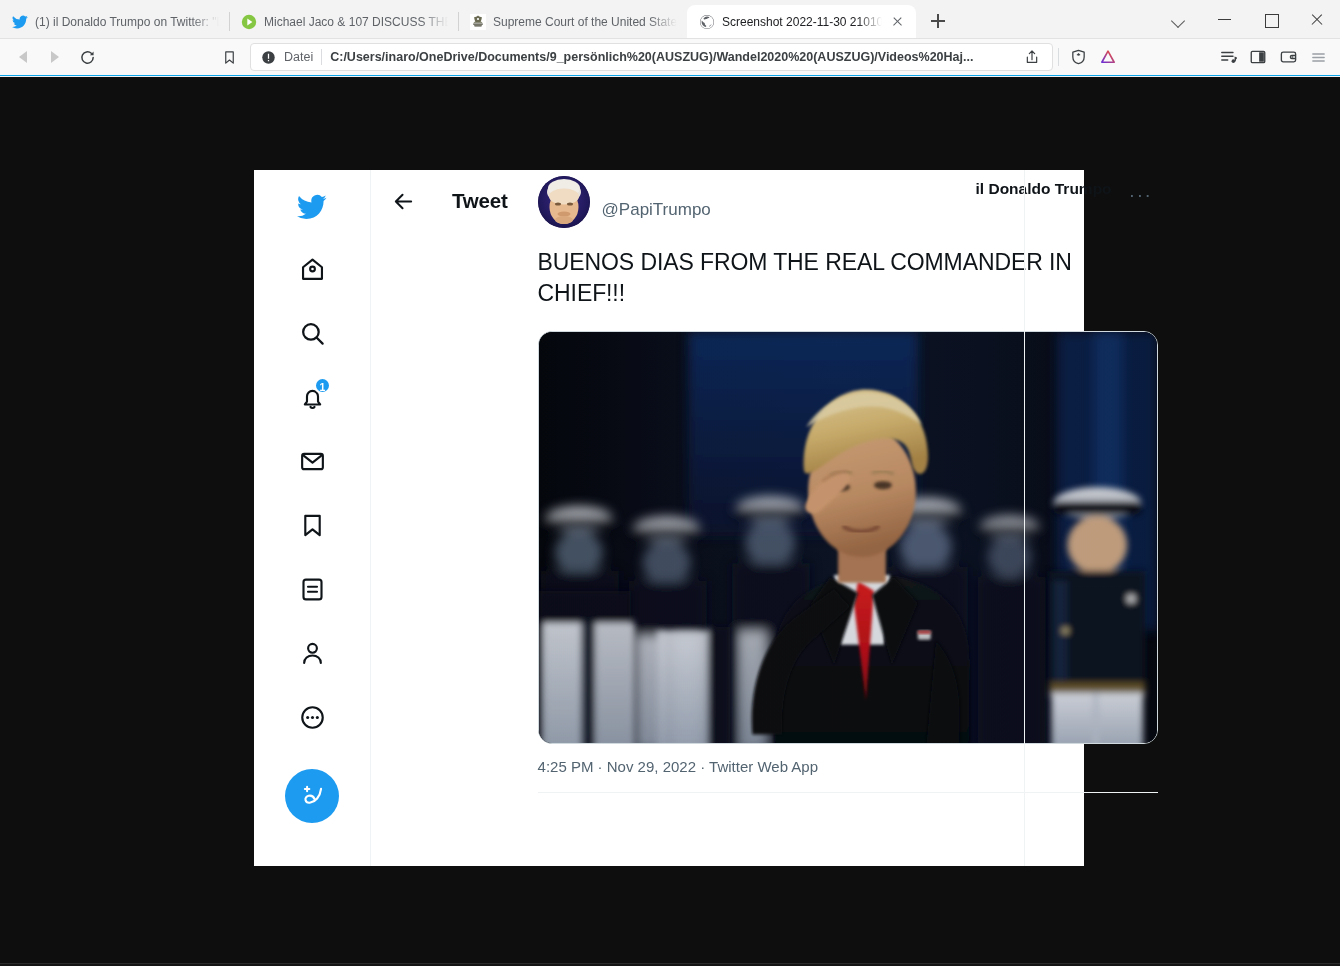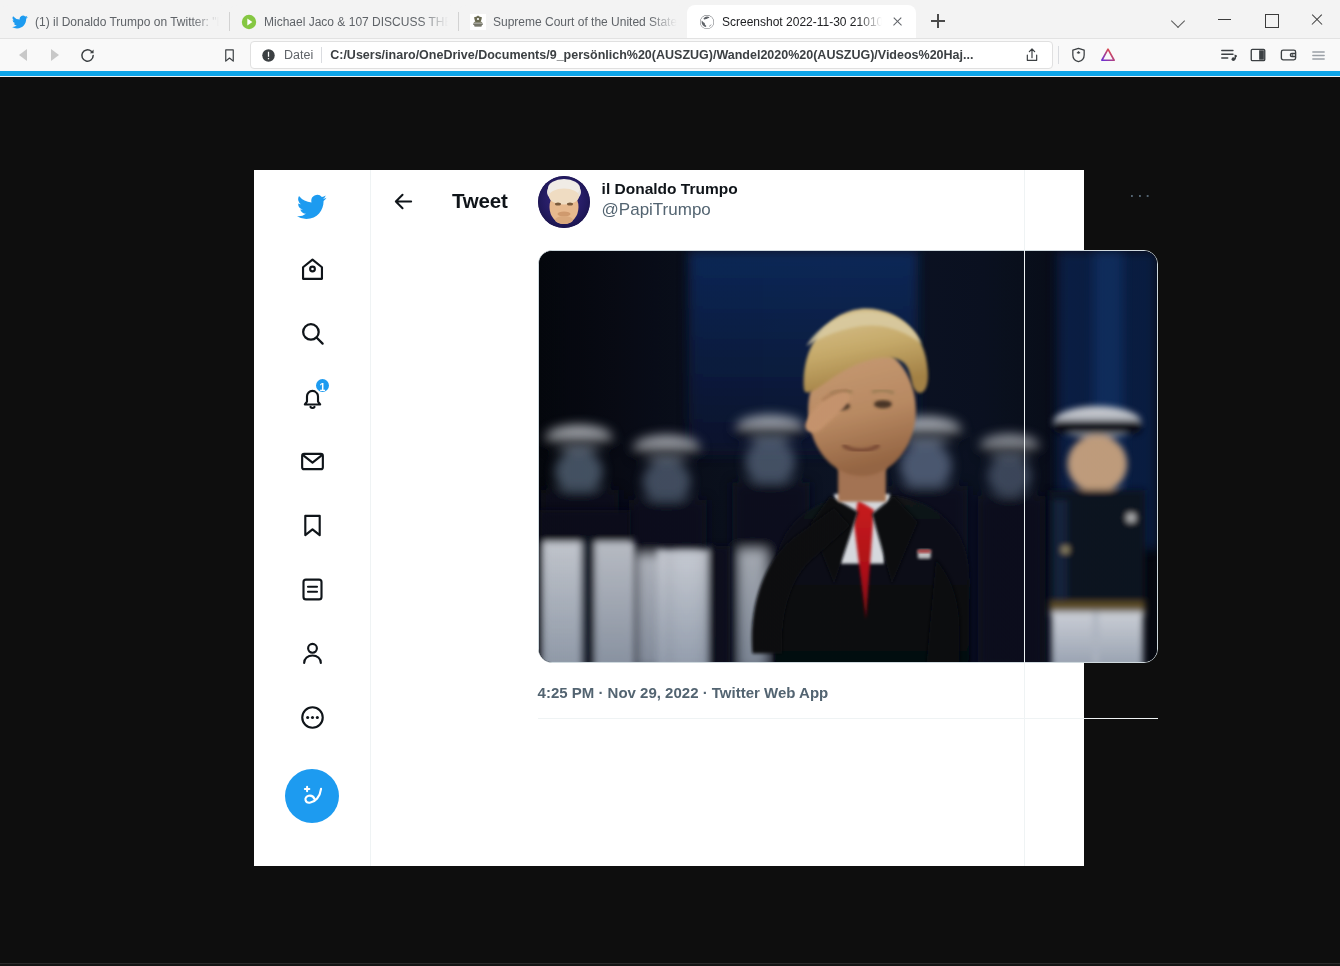--- a/index.html
+++ b/index.html
@@ -81,21 +81,21 @@
   }
   .wc-close::before, .wc-close::after {
     content: ""; position: absolute; left: 16px; top: 19px; width: 14px; height: 1.4px; background: #3c3c3c;
   }
   .wc-close::before { transform: rotate(45deg); }
   .wc-close::after  { transform: rotate(-45deg); }
 
   
   .toolbar {
     height: 37px; background: #f9f9f9; display: flex; align-items: center;
-    padding: 0 8px; gap: 2px; border-bottom: 5px solid #0ea5e9;
+    padding: 0 8px; gap: 2px; border-bottom: 1px solid #0ea5e9;
   }
   .navbtn { width: 30px; height: 30px; display: flex; align-items: center; justify-content: center; }
   .arrow-l, .arrow-r { width: 0; height: 0; border-top: 6px solid transparent; border-bottom: 6px solid transparent; }
   .arrow-l { border-right: 8px solid #c8c8c8; }
   .arrow-r { border-left: 8px solid #c8c8c8; }
 
   .urlbar {
     flex: 1; height: 28px; background: #ffffff; border: 1px solid #e0e0e0; border-radius: 4px;
     display: flex; align-items: center; padding: 0 6px 0 10px; gap: 8px; margin-left: 4px;
     overflow: hidden;
@@ -158,40 +158,40 @@
 
   .tw-body { padding: 0 20px 0 14px; }
 
   .author-row { display: flex; align-items: flex-start; gap: 12px; padding-top: 6px; }
   .avatar {
     width: 52px; height: 52px; border-radius: 50%; flex-shrink: 0; overflow: hidden; position: relative;
     background: #2a1e5c;
   }
   .avatar svg { display: block; }
   .author-names { flex: 1; padding-top: 2px; }
-  .author-name { font-size: 15.5px; font-weight: 700; color: #0f1419; line-height: 21px; }
+  .author-name { font-size: 15.5px; font-weight: 700; color: #0f1419; line-height: 21px; text-align: right; }
   .author-handle { font-size: 17px; color: #536471; line-height: 22px; }
   .more-dots {
     width: 34px; height: 34px; display: flex; align-items: center; justify-content: center;
     color: #536471; font-size: 19px; letter-spacing: 1.5px; margin-top: 2px;
   }
 
   .tweet-text {
     font-size: 23px; line-height: 31px; color: #0f1419; margin-top: 19px; letter-spacing: -0.1px;
     max-width: 580px;
   }
 
   .media-wrap {
     margin-top: 22px; width: 620px; height: 413px; border-radius: 14px; overflow: hidden;
     border: 1px solid #cfd9de; position: relative; background: #05060a;
   }
   .media-wrap svg { display: block; width: 100%; height: 100%; }
 
   .meta-row {
-    font-size: 15px; color: #536471; margin-top: 21px; padding-bottom: 17px; font-weight: bold;
+    font-size: 15px; color: #536471; margin-top: 14px; padding-bottom: 17px;
   }
   .meta-sep-line { border-top: 1px solid #eff3f4; width: 100%; }
 </style>
 </head>
 <body>
 
 <div class="browser">
 
   <div class="tabstrip">
 
@@ -458,20 +458,21 @@
                 </g>
               </svg>
             </div>
             <div class="author-names">
               <div class="author-name">il Donaldo Trumpo</div>
               <div class="author-handle">@PapiTrumpo</div>
             </div>
             <div class="more-dots">···</div>
           </div>
 
+          <div class="tweet-text">BUENOS DIAS FROM THE REAL COMMANDER IN CHIEF!!!</div>
 
           <div class="media-wrap" title="Donald Trump saluting in front of rows of uniformed cadets">
             <svg viewBox="0 0 620 413" preserveAspectRatio="xMidYMid slice">
               <defs>
                 <linearGradient id="bgGrad" x1="0" y1="0" x2="1" y2="0">
                   <stop offset="0%" stop-color="#05070d"></stop>
                   <stop offset="22%" stop-color="#0a0e1a"></stop>
                   <stop offset="48%" stop-color="#0d1424"></stop>
                   <stop offset="72%" stop-color="#0b1120"></stop>
                   <stop offset="100%" stop-color="#060810"></stop>

